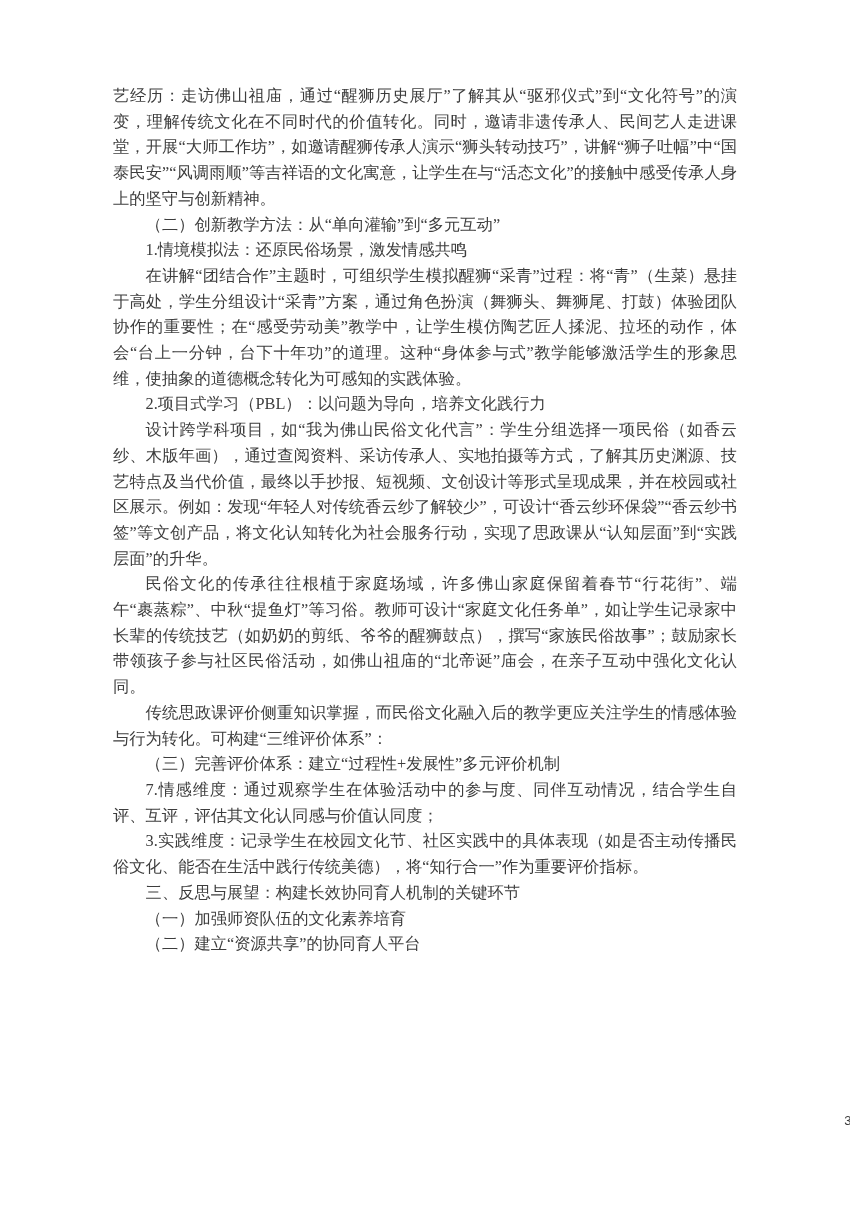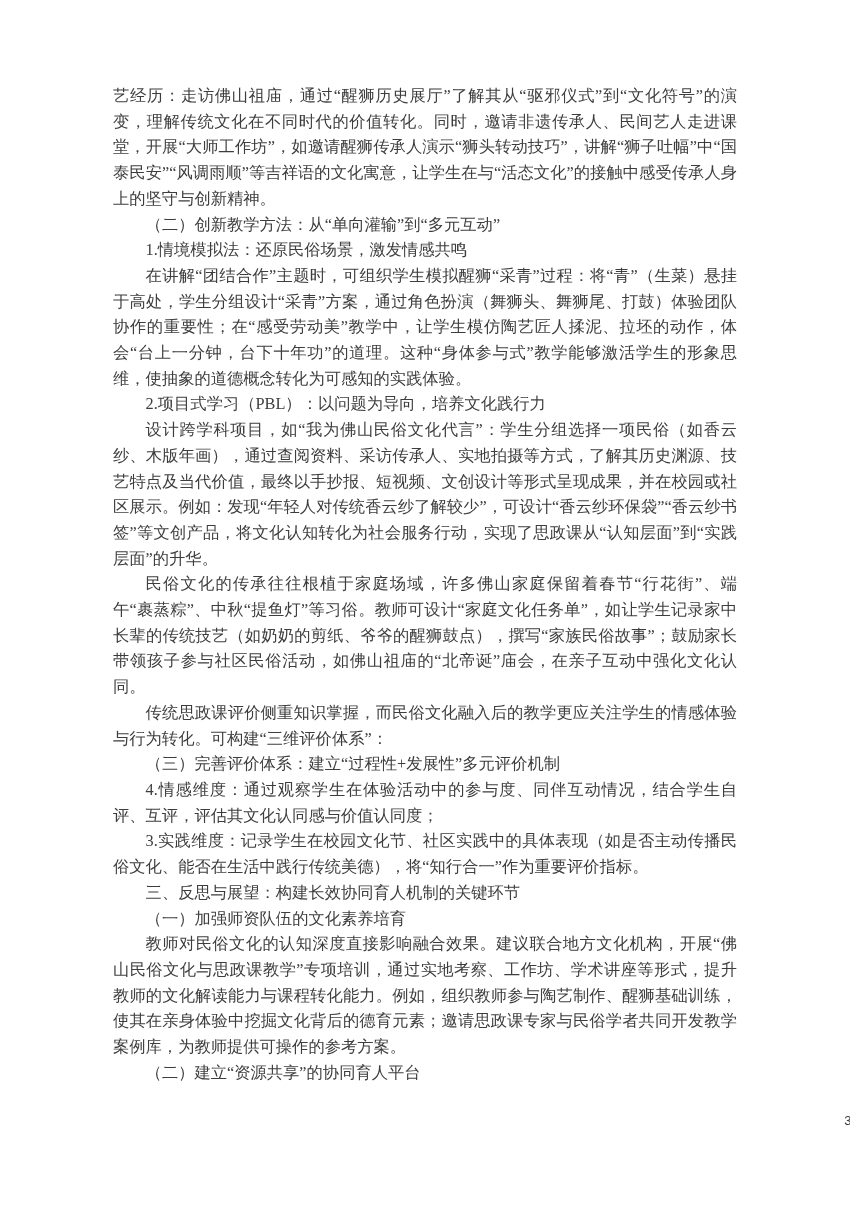--- a/index.html
+++ b/index.html
@@ -54,23 +54,22 @@
   <div class="content">
     <p class="para cont">艺经历：走访佛山祖庙，通过“醒狮历史展厅”了解其从“驱邪仪式”到“文化符号”的演变，理解传统文化在不同时代的价值转化。同时，邀请非遗传承人、民间艺人走进课堂，开展“大师工作坊”，如邀请醒狮传承人演示“狮头转动技巧”，讲解“狮子吐幅”中“国泰民安”“风调雨顺”等吉祥语的文化寓意，让学生在与“活态文化”的接触中感受传承人身上的坚守与创新精神。</p>
     <p class="para">（二）创新教学方法：从“单向灌输”到“多元互动”</p>
     <p class="para">1.情境模拟法：还原民俗场景，激发情感共鸣</p>
     <p class="para">在讲解“团结合作”主题时，可组织学生模拟醒狮“采青”过程：将“青”（生菜）悬挂于高处，学生分组设计“采青”方案，通过角色扮演（舞狮头、舞狮尾、打鼓）体验团队协作的重要性；在“感受劳动美”教学中，让学生模仿陶艺匠人揉泥、拉坯的动作，体会“台上一分钟，台下十年功”的道理。这种“身体参与式”教学能够激活学生的形象思维，使抽象的道德概念转化为可感知的实践体验。</p>
     <p class="para">2.项目式学习（PBL）：以问题为导向，培养文化践行力</p>
     <p class="para">设计跨学科项目，如“我为佛山民俗文化代言”：学生分组选择一项民俗（如香云纱、木版年画），通过查阅资料、采访传承人、实地拍摄等方式，了解其历史渊源、技艺特点及当代价值，最终以手抄报、短视频、文创设计等形式呈现成果，并在校园或社区展示。例如：发现“年轻人对传统香云纱了解较少”，可设计“香云纱环保袋”“香云纱书签”等文创产品，将文化认知转化为社会服务行动，实现了思政课从“认知层面”到“实践层面”的升华。</p>
     <p class="para">民俗文化的传承往往根植于家庭场域，许多佛山家庭保留着春节“行花街”、端午“裹蒸粽”、中秋“提鱼灯”等习俗。教师可设计“家庭文化任务单”，如让学生记录家中长辈的传统技艺（如奶奶的剪纸、爷爷的醒狮鼓点），撰写“家族民俗故事”；鼓励家长带领孩子参与社区民俗活动，如佛山祖庙的“北帝诞”庙会，在亲子互动中强化文化认同。</p>
     <p class="para">传统思政课评价侧重知识掌握，而民俗文化融入后的教学更应关注学生的情感体验与行为转化。可构建“三维评价体系”：</p>
     <p class="para">（三）完善评价体系：建立“过程性+发展性”多元评价机制</p>
-    <p class="para">4.情感维度：通过观察学生在体验活动中的参与度、同伴互动情况，结合学生自评、互评，评估其文化认同感与价值认同度；</p>
+    <p class="para">7.情感维度：通过观察学生在体验活动中的参与度、同伴互动情况，结合学生自评、互评，评估其文化认同感与价值认同度；</p>
     <p class="para">3.实践维度：记录学生在校园文化节、社区实践中的具体表现（如是否主动传播民俗文化、能否在生活中践行传统美德），将“知行合一”作为重要评价指标。</p>
     <p class="para">三、反思与展望：构建长效协同育人机制的关键环节</p>
     <p class="para">（一）加强师资队伍的文化素养培育</p>
-    <p class="para">教师对民俗文化的认知深度直接影响融合效果。建议联合地方文化机构，开展“佛山民俗文化与思政课教学”专项培训，通过实地考察、工作坊、学术讲座等形式，提升教师的文化解读能力与课程转化能力。例如，组织教师参与陶艺制作、醒狮基础训练，使其在亲身体验中挖掘文化背后的德育元素；邀请思政课专家与民俗学者共同开发教学案例库，为教师提供可操作的参考方案。</p>
     <p class="para">（二）建立“资源共享”的协同育人平台</p>
   </div>
   <div class="footer">
     <span>306</span>
   </div>
 </div>
 
 </body></html>

